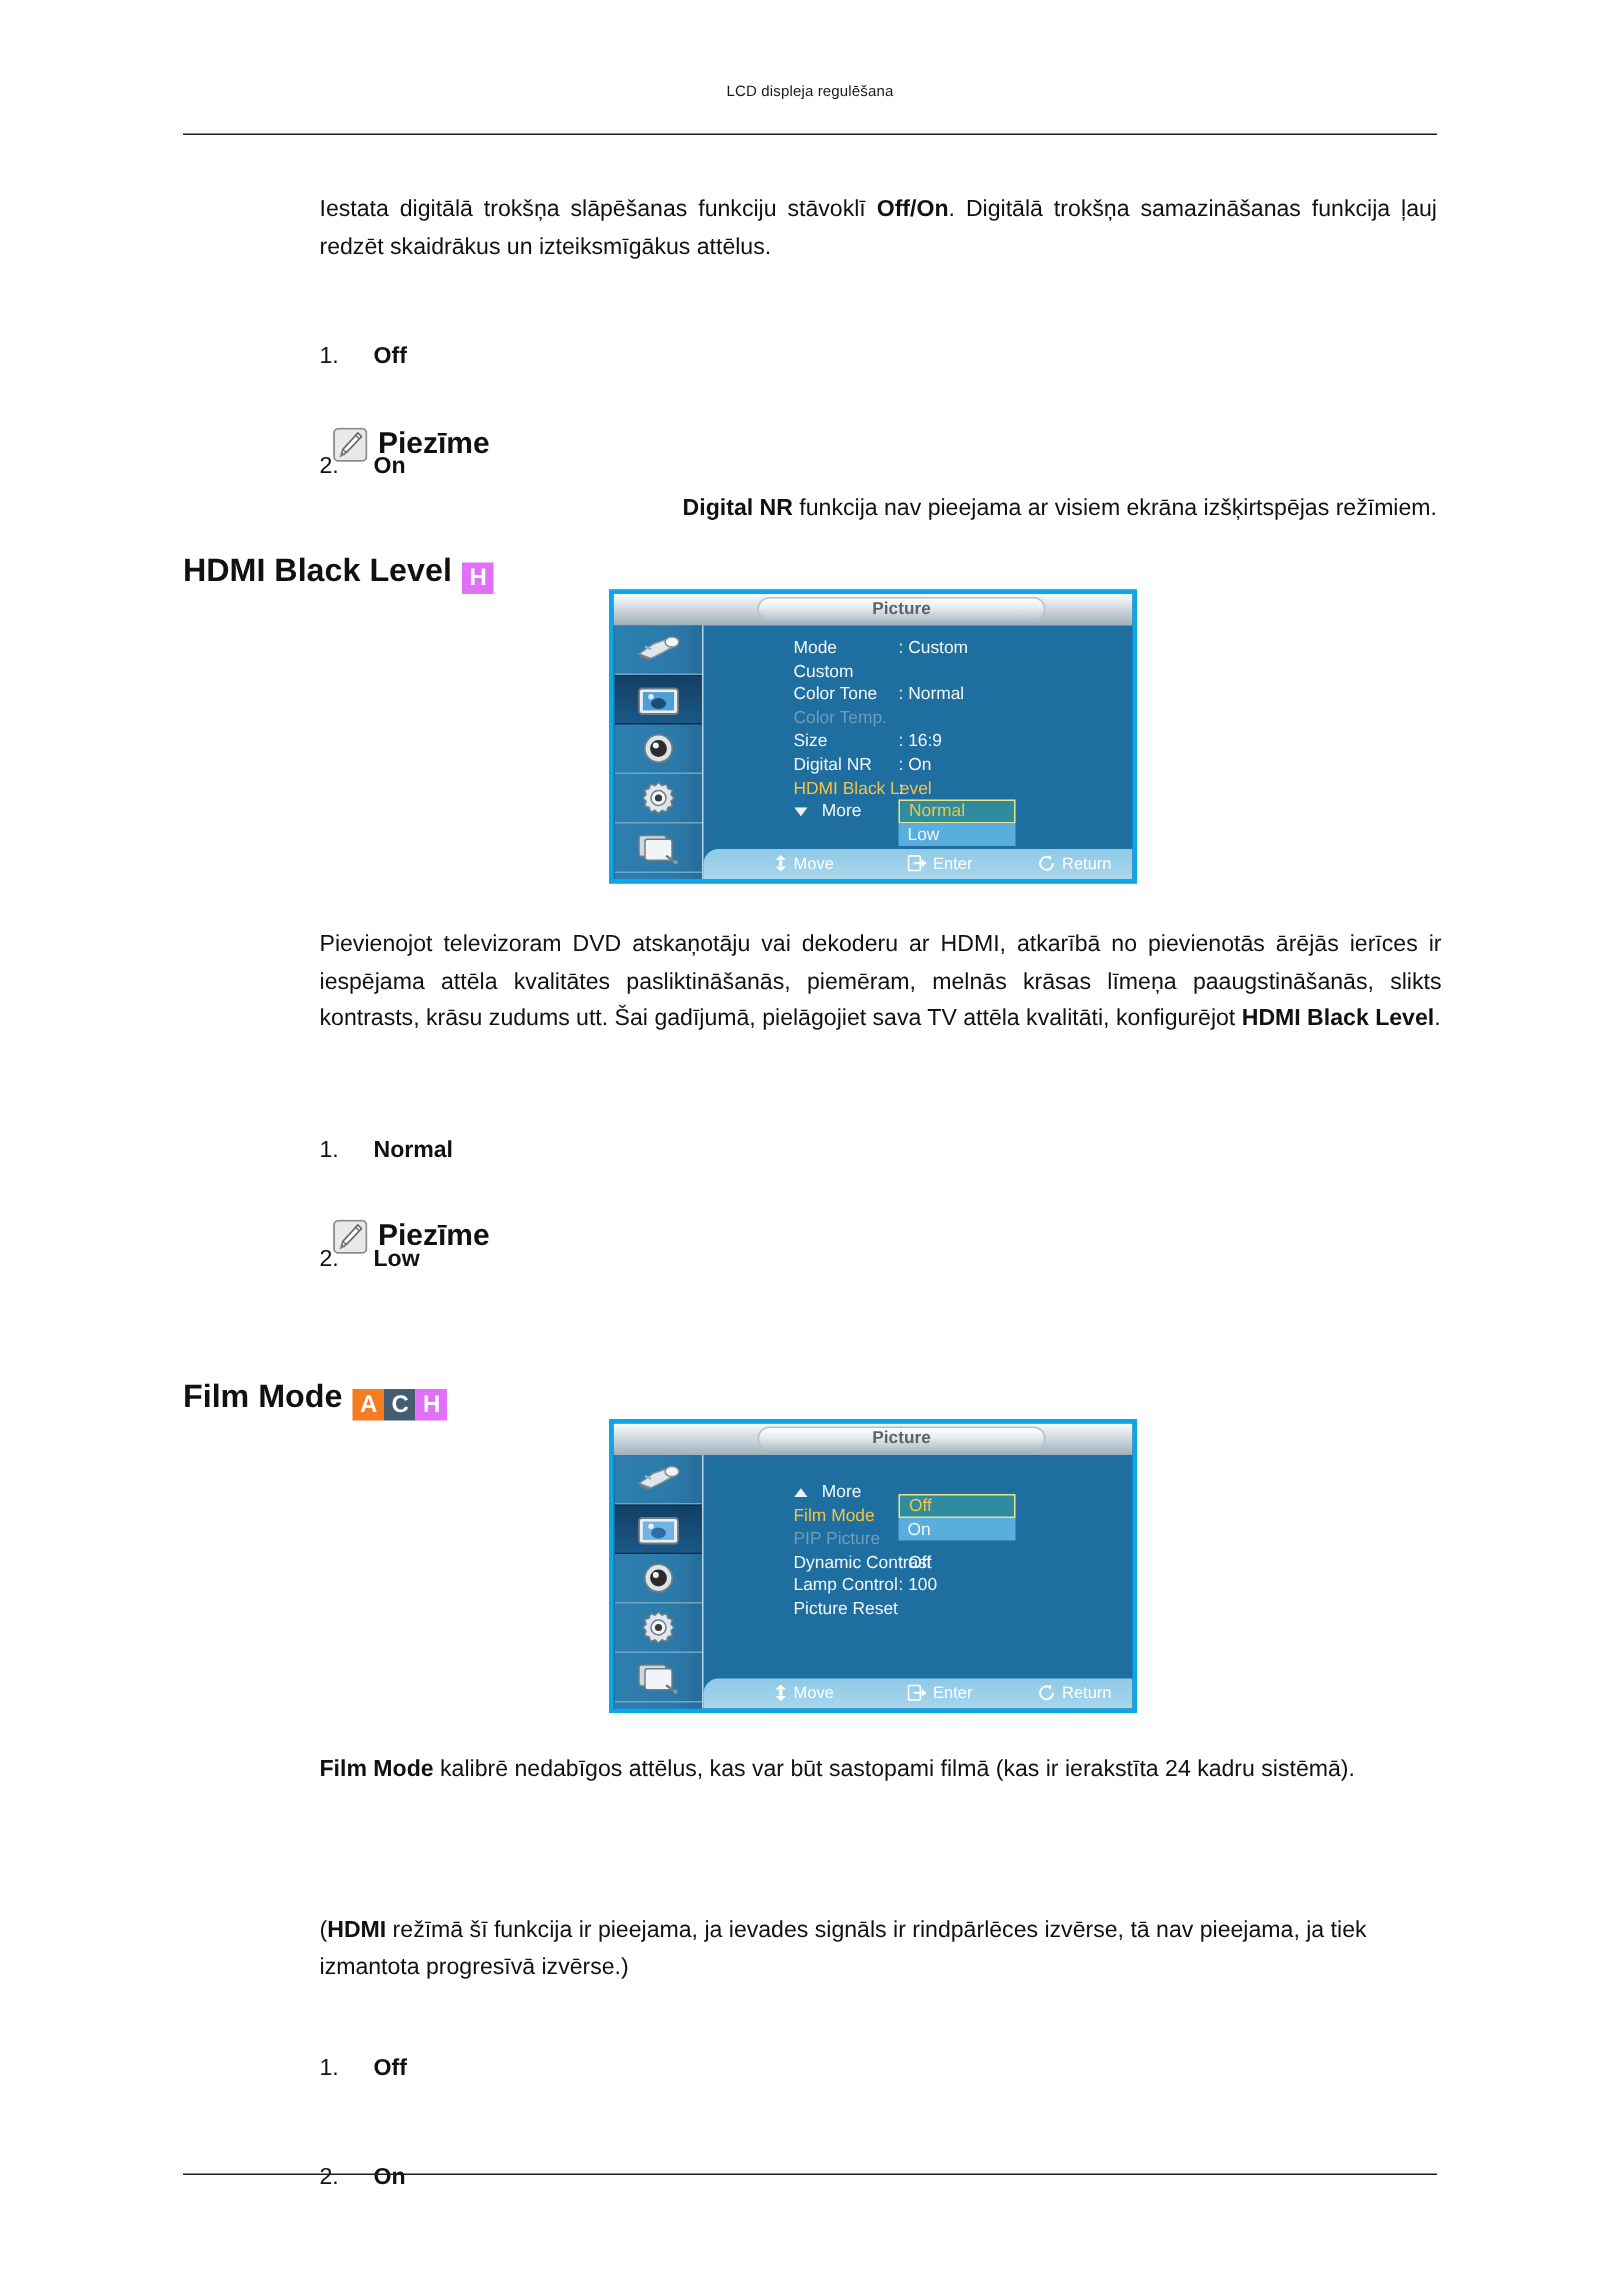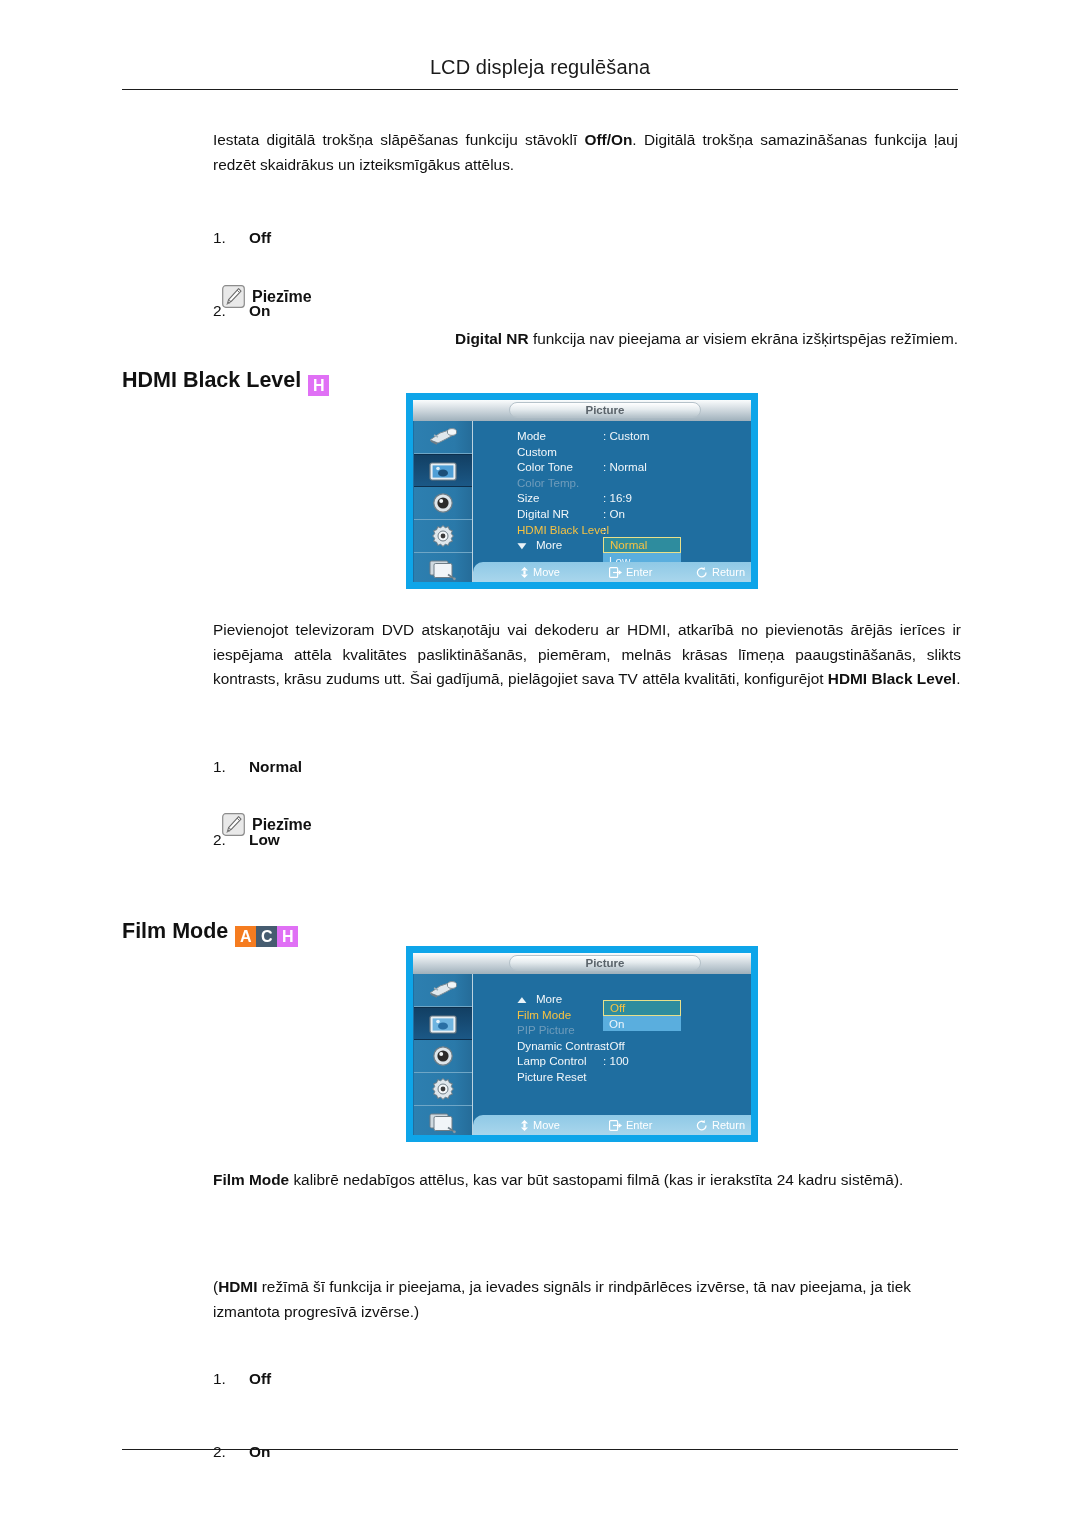--- a/index.html
+++ b/index.html
@@ -25,21 +25,21 @@
     padding: 0;
   }
 
   
   .page-header {
     position: absolute;
     left: 0;
     top: 56px;
     width: 1080px;
     text-align: center;
-    font-size: 20px;
+    font-size: 10px;
     color: #1a1a1a;
     letter-spacing: .1px;
   }
   .header-rule {
     position: absolute;
     left: 122px;
     top: 89px;
     width: 836px;
     height: 0;
     border-top: 1.6px solid #1d1d1d;
@@ -85,21 +85,21 @@
   }
   .numlist .val {
     display: inline-block;
     font-weight: bold;
     color: #111;
   }
 
   
   .note {
     position: absolute;
-    font-size: 16px;
+    font-size: 20px;
     font-weight: bold;
     white-space: nowrap;
     color: #111;
   }
   .note-icon {
     display: inline-block;
     vertical-align: -6px;
     width: 23px;
     height: 23px;
     margin-right: 7px;
@@ -137,21 +137,21 @@
   .badge-A { background: #f57c20; }
   .badge-C { background: #465c70; }
   .badge-H { background: #e070f5; }
 
   
   .osd {
     position: absolute;
     width: 352px;
     height: 196px;
     background: #1f6ea0;
-    border: 7px solid #0ea5e9;
+    border: 3px solid #0ea5e9;
     box-sizing: border-box;
     font-family: "Liberation Sans", sans-serif;
     overflow: hidden;
   }
   .osd-titlebar {
     position: absolute;
     left: 0; top: 0;
     width: 100%;
     height: 21px;
     background: linear-gradient(#fafcfd 0%, #cfd8de 48%, #9fb0bb 100%);
@@ -213,21 +213,21 @@
     color: #f2f7fa;
   }
   .osd-row {
     position: relative;
     height: 15.6px;
     line-height: 15.6px;
     white-space: nowrap;
   }
   .osd-label {
     position: absolute;
-    left: 0;
+    left: 16px;
     top: 0;
     padding-left: 32px;
   }
   .osd-value {
     position: absolute;
     left: 118px;
     top: 0;
   }
   .osd-row.dim .osd-label,
   .osd-row.dim .osd-value { color: #6f9cbb; }

